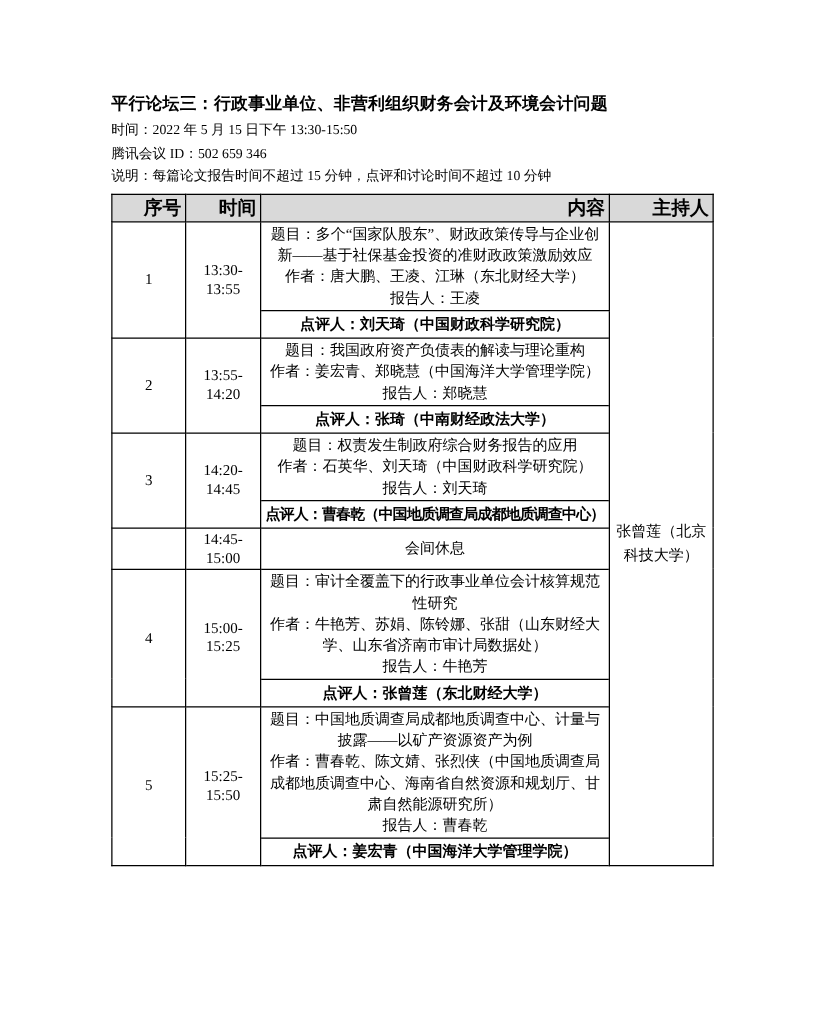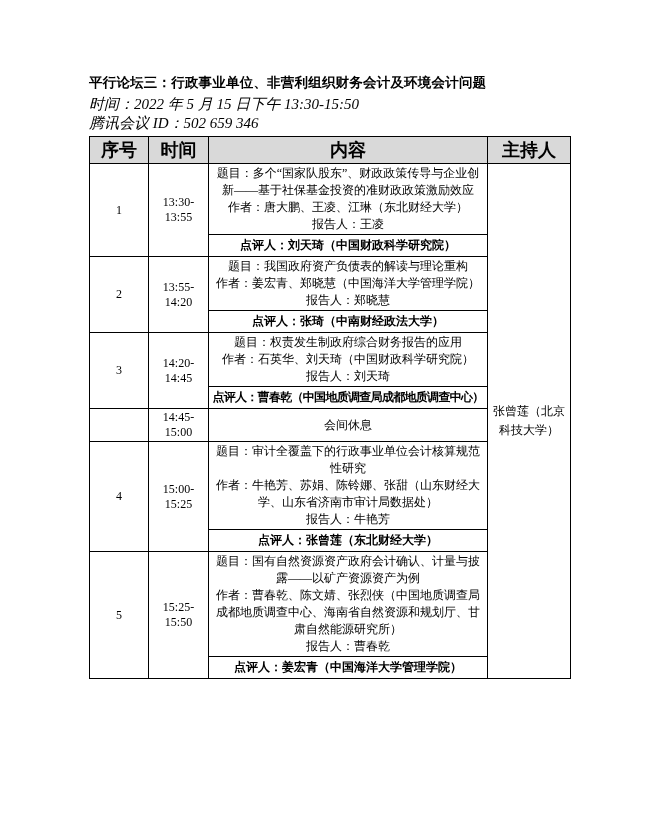--- a/index.html
+++ b/index.html
@@ -22,43 +22,42 @@
     width: 532px;
   }
   .doc-title {
     font-size: 13.5px;
     font-weight: bold;
     margin: 0 0 4px 0;
     line-height: 17px;
     letter-spacing: 0.2px;
   }
   .meta {
-    font-size: 15px;
+    font-size: 11px;
     line-height: 18.5px;
-    font-style: italic;
   }
   table.schedule {
     border-collapse: collapse;
     table-layout: fixed;
     width: 481px;
     margin-top: 4px;
     font-size: 12px;
   }
   table.schedule th,
   table.schedule td {
     border: 1px solid #000000;
     padding: 1px 3px;
     vertical-align: middle;
   }
   table.schedule th {
     background: var(--header-bg, #d9d9d9);
     font-weight: bold;
-    font-size: 18px;
+    font-size: 15px;
     height: 19px;
-    text-align: center;
+    text-align: right;
   }
   td.no, td.time {
     text-align: center;
     vertical-align: middle;
   }
   td.content {
     text-align: center;
     padding: 2px 4px;
   }
   td.content div {
@@ -83,20 +82,21 @@
     height: 19px;
   }
 </style>
 </head>
 <body>
 
 <div class="page">
   <h1 class="doc-title">平行论坛三：行政事业单位、非营利组织财务会计及环境会计问题</h1>
   <div class="meta">时间：2022 年 5 月 15 日下午 13:30-15:50</div>
   <div class="meta">腾讯会议 ID：502 659 346</div>
+  <div class="meta">说明：每篇论文报告时间不超过 15 分钟，点评和讨论时间不超过 10 分钟</div>
 
   <table class="schedule">
     <colgroup>
       <col style="width:59px">
       <col style="width:60px">
       <col style="width:279px">
       <col style="width:83px">
     </colgroup>
 
     <tbody>
@@ -171,21 +171,21 @@
     <tr>
       <td class="content commenter">
         <div class="fit-line">点评人：张曾莲（东北财经大学）</div>
       </td>
     </tr>
 
     <tr>
       <td class="no" rowspan="2">5</td>
       <td class="time" rowspan="2">15:25-15:50</td>
       <td class="content">
-        <div>题目：国有自然资源资产政府会计确认、计量与披露——以矿产资源资产为例</div>
+        <div>题目：中国地质调查局成都地质调查中心、计量与披露——以矿产资源资产为例</div>
         <div>作者：曹春乾、陈文婧、张烈侠（中国地质调查局成都地质调查中心、海南省自然资源和规划厅、甘肃自然能源研究所）</div>
         <div>报告人：曹春乾</div>
       </td>
     </tr>
     <tr>
       <td class="content commenter">
         <div class="fit-line">点评人：姜宏青（中国海洋大学管理学院）</div>
       </td>
     </tr>
   </tbody>

